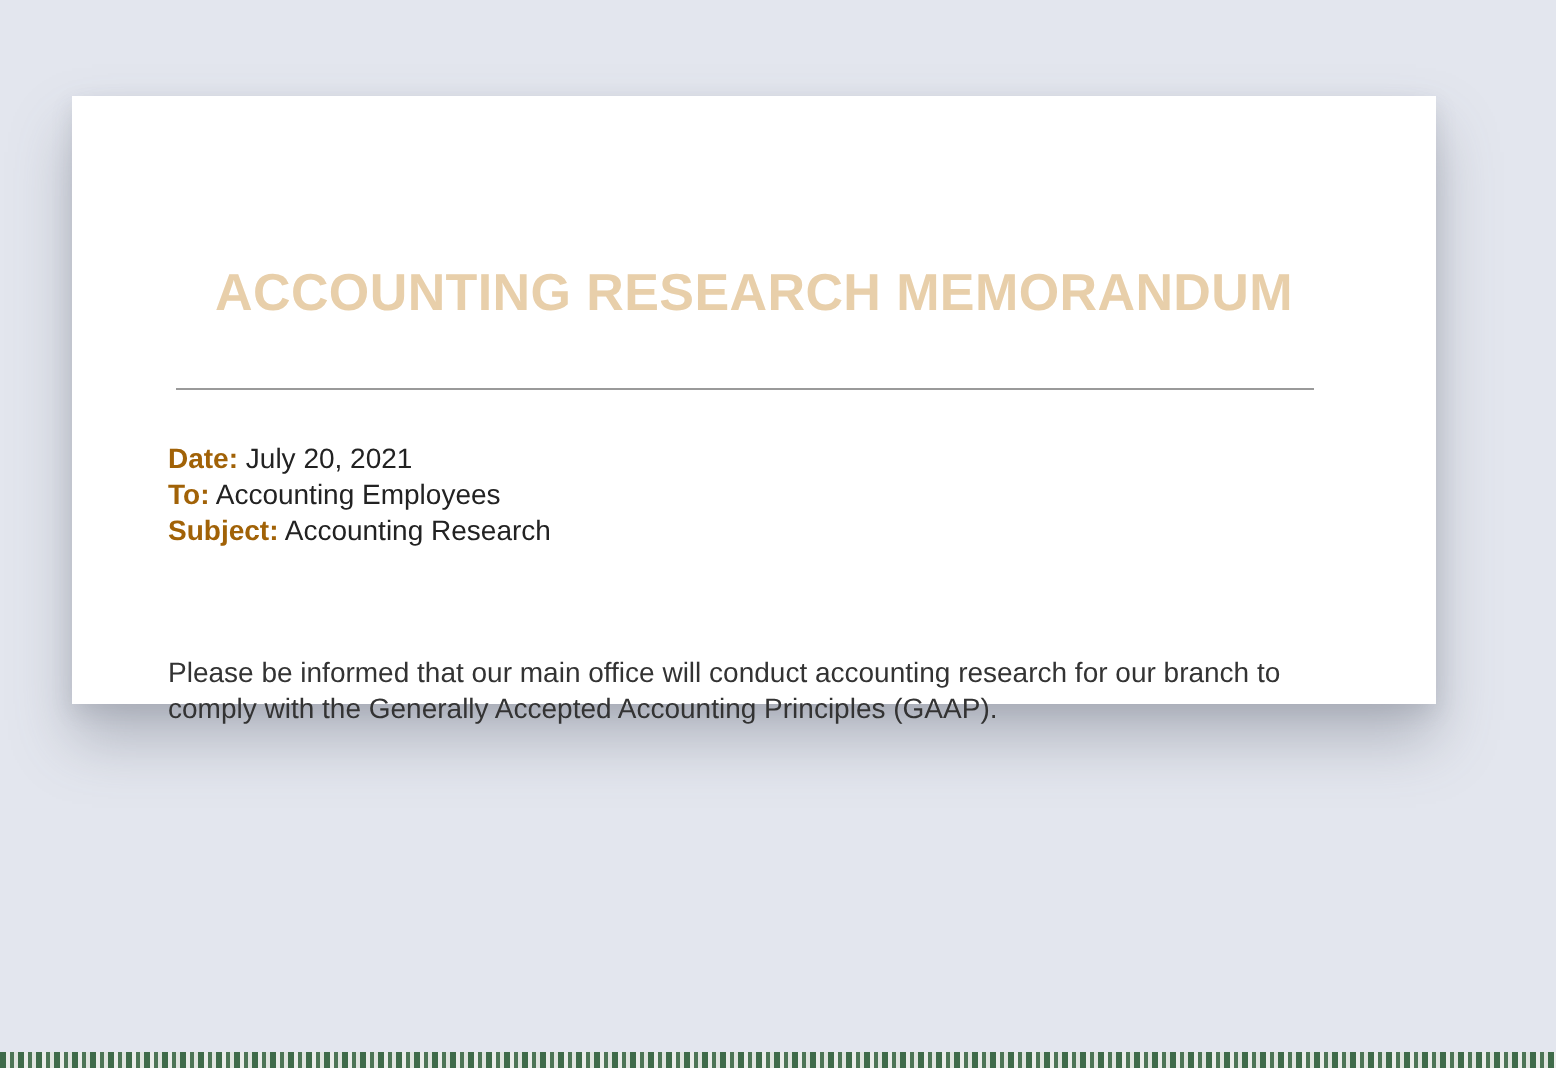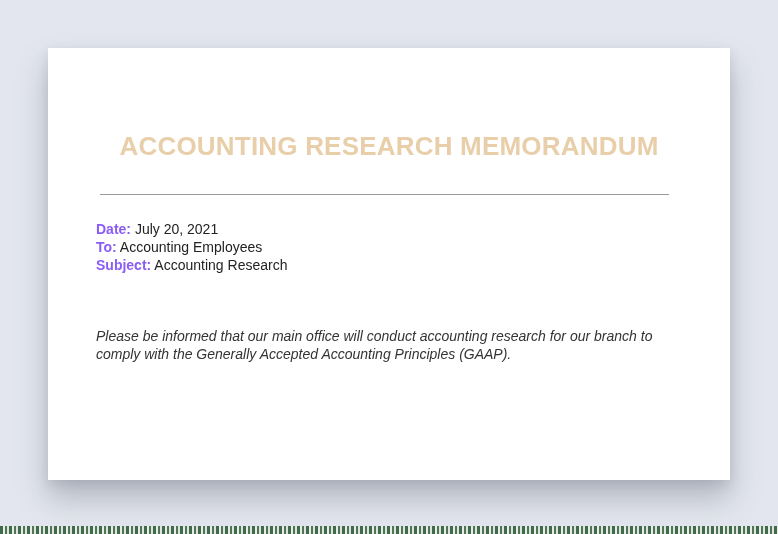--- a/index.html
+++ b/index.html
@@ -2,41 +2,41 @@
 <html><head>
 <meta charset="utf-8">
 <style>
   html, body { margin: 0; padding: 0; }
   body {
     width: 778px; height: 534px; overflow: hidden; position: relative;
     background: #e3e6ee;
     font-family: "Liberation Sans", sans-serif;
   }
   .paper {
-    position: absolute; left: 48px; top: 48px; width: 682px; height: 432px;
+    position: absolute; left: 36px; top: 48px; width: 682px; height: 304px;
     background: #ffffff;
     box-shadow: 0 18px 28px rgba(90,95,110,0.35), 0 4px 10px rgba(90,95,110,0.15);
   }
   .title {
     position: absolute; left: 0; right: 0; top: 83px;
     text-align: center; font-weight: bold; font-size: 26px; letter-spacing: 0.2px;
     color: #e8cfaa; margin: 0;
   }
   .rule {
     position: absolute; left: 52px; width: 569px; top: 146px; height: 0;
     border-top: 1px solid #9a9a9a;
   }
   .meta {
     position: absolute; left: 48px; top: 172px; font-size: 14px; line-height: 18px; color: #222;
   }
-  .meta b { font-weight: bold; color: #8b5cf6; }
+  .meta b { font-weight: bold; color: #a16207; }
   .body {
     position: absolute; left: 48px; top: 279px; width: 560px; font-size: 14px; line-height: 18px; color: #333;
   }
-  .body p { margin: 0 0 18px 0; font-style: italic; }
+  .body p { margin: 0 0 18px 0; }
   .strip {
     position: absolute; left: 0; right: 0; bottom: 0; height: 8px;
     background: repeating-linear-gradient(90deg, #3f6b4a 0 3px, #e9ece9 3px 5px, #4d7556 5px 7px, #dfe4df 7px 9px);
   }
 </style>
 </head>
 <body>
 
 <div class="paper">
   <h1 class="title">ACCOUNTING RESEARCH MEMORANDUM</h1>

